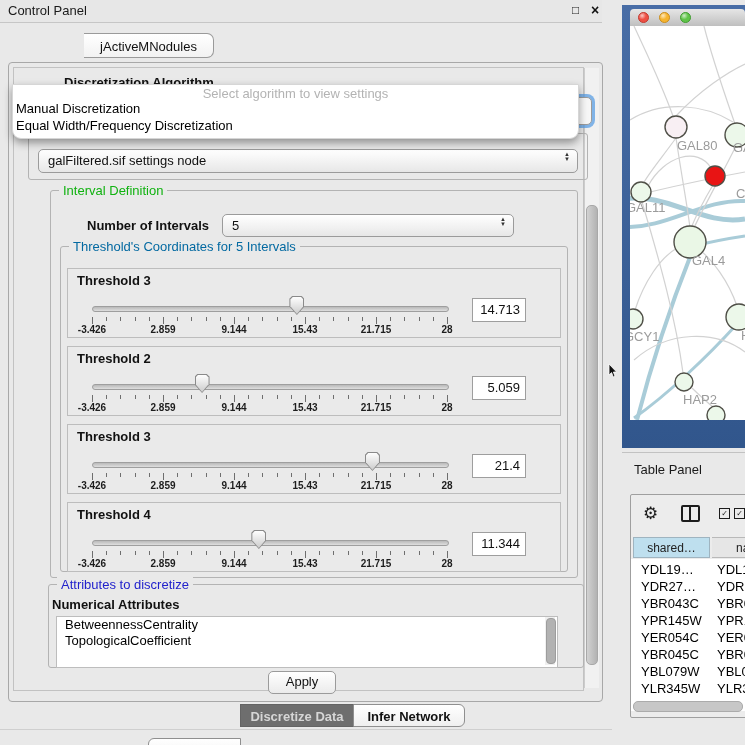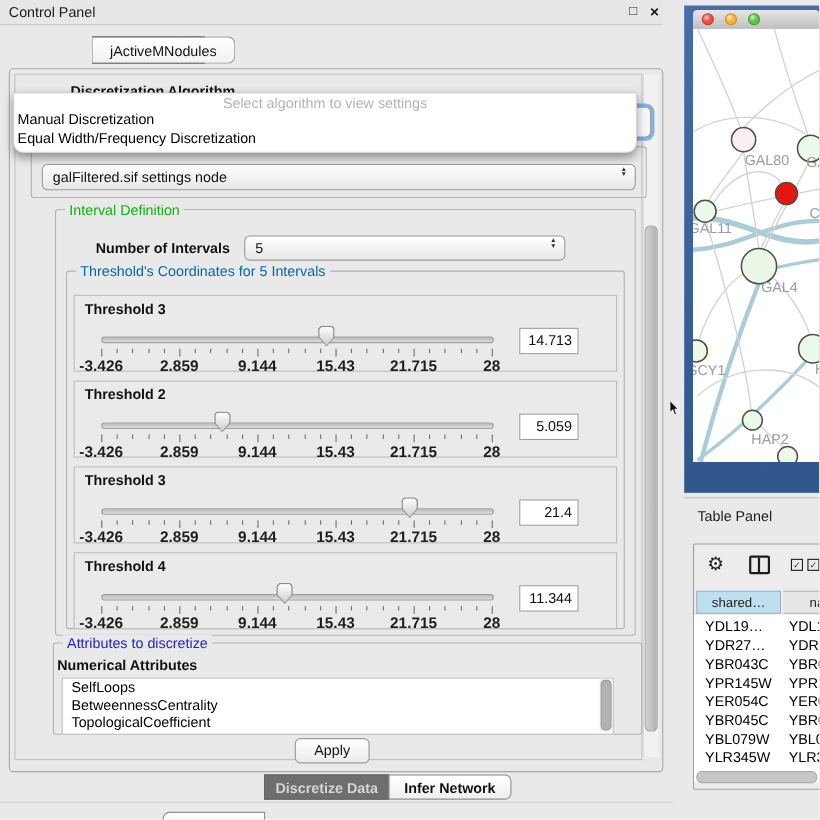--- a/index.html
+++ b/index.html
@@ -51,21 +51,21 @@
   .ttitle{position:absolute;left:9px;top:4px;font-size:13px;font-weight:bold;color:#111;}
   .track{position:absolute;left:24px;top:37px;width:355px;height:4px;border:1px solid #9e9e9e;border-radius:3px;
          background:linear-gradient(#b9b9b9,#dedede);}
   .thumb{position:absolute;top:27px;width:15px;height:19px;
          clip-path:polygon(18% 0,82% 0,100% 14%,100% 55%,50% 100%,0 55%,0 14%);background:#8a8a8a;}
   .thumb-in{position:absolute;left:1px;top:1px;right:1px;bottom:1px;
          clip-path:polygon(18% 0,82% 0,100% 14%,100% 55%,50% 100%,0 55%,0 14%);
          background:linear-gradient(#fefefe,#cccccc);}
   .tick{position:absolute;top:48px;width:1px;height:4px;background:#6e6e6e;}
   .tick.major{height:7px;}
-  .ticklabel{position:absolute;top:55px;font-size:14px;font-weight:bold;color:#1d1d1d;transform:translateX(-50%);white-space:nowrap;}
+  .ticklabel{position:absolute;top:55px;font-size:10px;font-weight:bold;color:#1d1d1d;transform:translateX(-50%);white-space:nowrap;}
   .vbox{position:absolute;left:404px;top:29px;width:47px;height:22px;background:#fff;border:1px solid #9e9e9e;
         font-size:13px;line-height:22px;text-align:right;padding-right:5px;}
 
   
   .attr-list{left:56px;top:616px;width:500px;height:50px;background:#fff;border:1px solid #bdbdbd;overflow:hidden;}
   .attr-item{height:16px;line-height:16px;font-size:13px;padding-left:8px;color:#000;}
   .attr-scroll{left:545px;top:617px;width:10px;height:48px;background:#f0f0f0;}
   .attr-thumb{left:546px;top:618px;width:8px;height:44px;border-radius:4px;background:#b2b2b2;border:1px solid #9d9d9d;}
 
   
@@ -313,21 +313,20 @@
         </div>
         <div class="vbox">11.344</div>
       </div>
     </div>
 
   <div class="group" style="left:48px;top:584px;width:536px;height:84px;">
     <span class="glabel" id="attributes-label" style="color: rgb(34, 34, 204);">Attributes to discretize</span>
   </div>
   <div class="abs" style="left:52px;top:597px;font-size:13px;font-weight:bold;">Numerical Attributes</div>
   <div class="abs attr-list" id="attr-list">
-      <div class="attr-item">SelfLoops</div>
       <div class="attr-item">BetweennessCentrality</div>
       <div class="attr-item">TopologicalCoefficient</div>
     </div>
   <div class="abs attr-scroll"></div>
   <div class="abs attr-thumb"></div>
 
   <div class="abs apply">Apply</div>
   <div id="bottom-tabs"></div>
   <div class="abs footer-line"></div>
 

